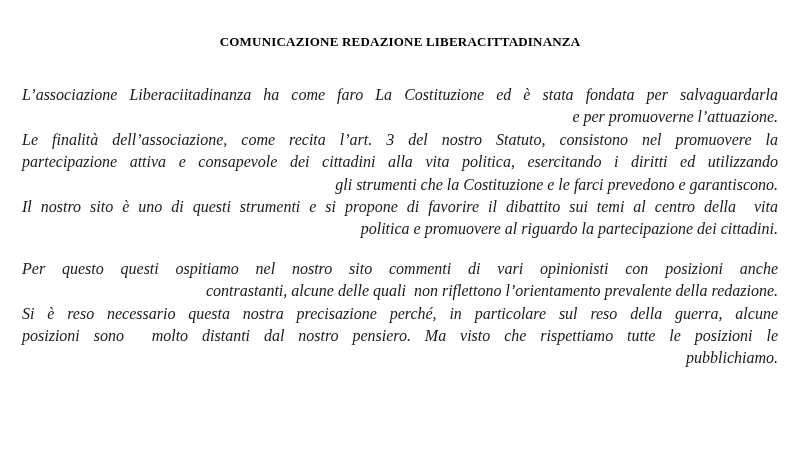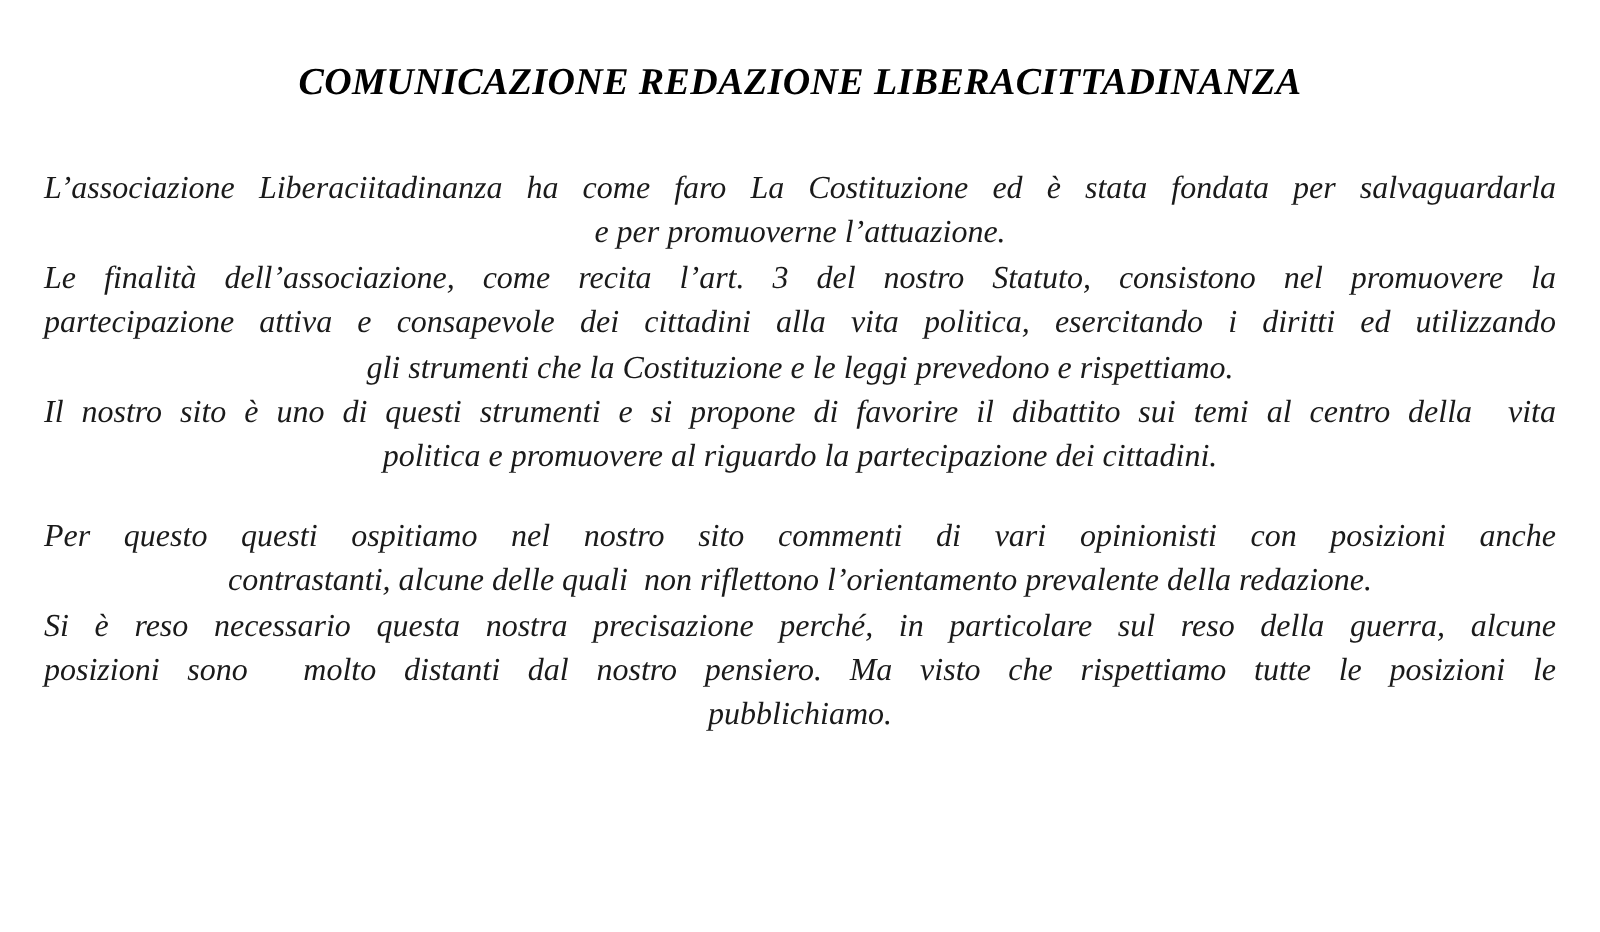--- a/index.html
+++ b/index.html
@@ -14,60 +14,59 @@
       font-family: "Liberation Serif", "DejaVu Serif", serif;
     }
     .page {
       box-sizing: border-box;
       width: 800px;
       height: 466px;
       padding: 30px 22px 0 22px;
       color: #1a1a1a;
     }
     .title {
-      font-size: 19px;
+      font-size: 13px;
       font-weight: bold;
       line-height: 24px;
       text-align: center;
       letter-spacing: 0.2px;
       margin: 0 0 30px 0;
       color: #000000;
-      font-style: italic;
     }
     .doc-body {
       font-size: 16px;
       font-style: italic;
     }
     .paragraph {
       margin: 0 0 17px 0;
     }
     .paragraph:last-child {
       margin-bottom: 0;
     }
     .line {
       line-height: 22.4px;
-      text-align: center;
+      text-align: right;
     }
     .line.justified {
       text-align: justify;
       text-align-last: justify;
     }
   </style>
 </head>
 <body style="background: rgb(255, 255, 255);">
 
 <div class="page" style="color: rgb(26, 26, 26);">
   <h1 class="title" style="color: rgb(0, 0, 0);">COMUNICAZIONE REDAZIONE LIBERACITTADINANZA</h1>
   <div class="doc-body">
       <div class="paragraph">
         <div class="line justified">L’associazione Liberaciitadinanza ha come faro La Costituzione ed è stata fondata per salvaguardarla</div>
         <div class="line">e per promuoverne l’attuazione.</div>
         <div class="line justified">Le finalità dell’associazione, come recita l’art. 3 del nostro Statuto, consistono nel promuovere la</div>
         <div class="line justified">partecipazione attiva e consapevole dei cittadini alla vita politica, esercitando i diritti ed utilizzando</div>
-        <div class="line">gli strumenti che la Costituzione e le leggi prevedono e rispettiamo.</div>
+        <div class="line">gli strumenti che la Costituzione e le farci prevedono e garantiscono.</div>
         <div class="line justified">Il nostro sito è uno di questi strumenti e si propone di favorire il dibattito sui temi al centro della&nbsp; vita</div>
         <div class="line">politica e promuovere al riguardo la partecipazione dei cittadini.</div>
       </div>
       <div class="paragraph">
         <div class="line justified">Per questo questi ospitiamo nel nostro sito commenti di vari opinionisti con posizioni anche</div>
         <div class="line">contrastanti, alcune delle quali&nbsp; non riflettono l’orientamento prevalente della redazione.</div>
         <div class="line justified">Si è reso necessario questa nostra precisazione perché, in particolare sul reso della guerra, alcune</div>
         <div class="line justified">posizioni sono&nbsp; molto distanti dal nostro pensiero. Ma visto che rispettiamo tutte le posizioni le</div>
         <div class="line">pubblichiamo.</div>
       </div>

